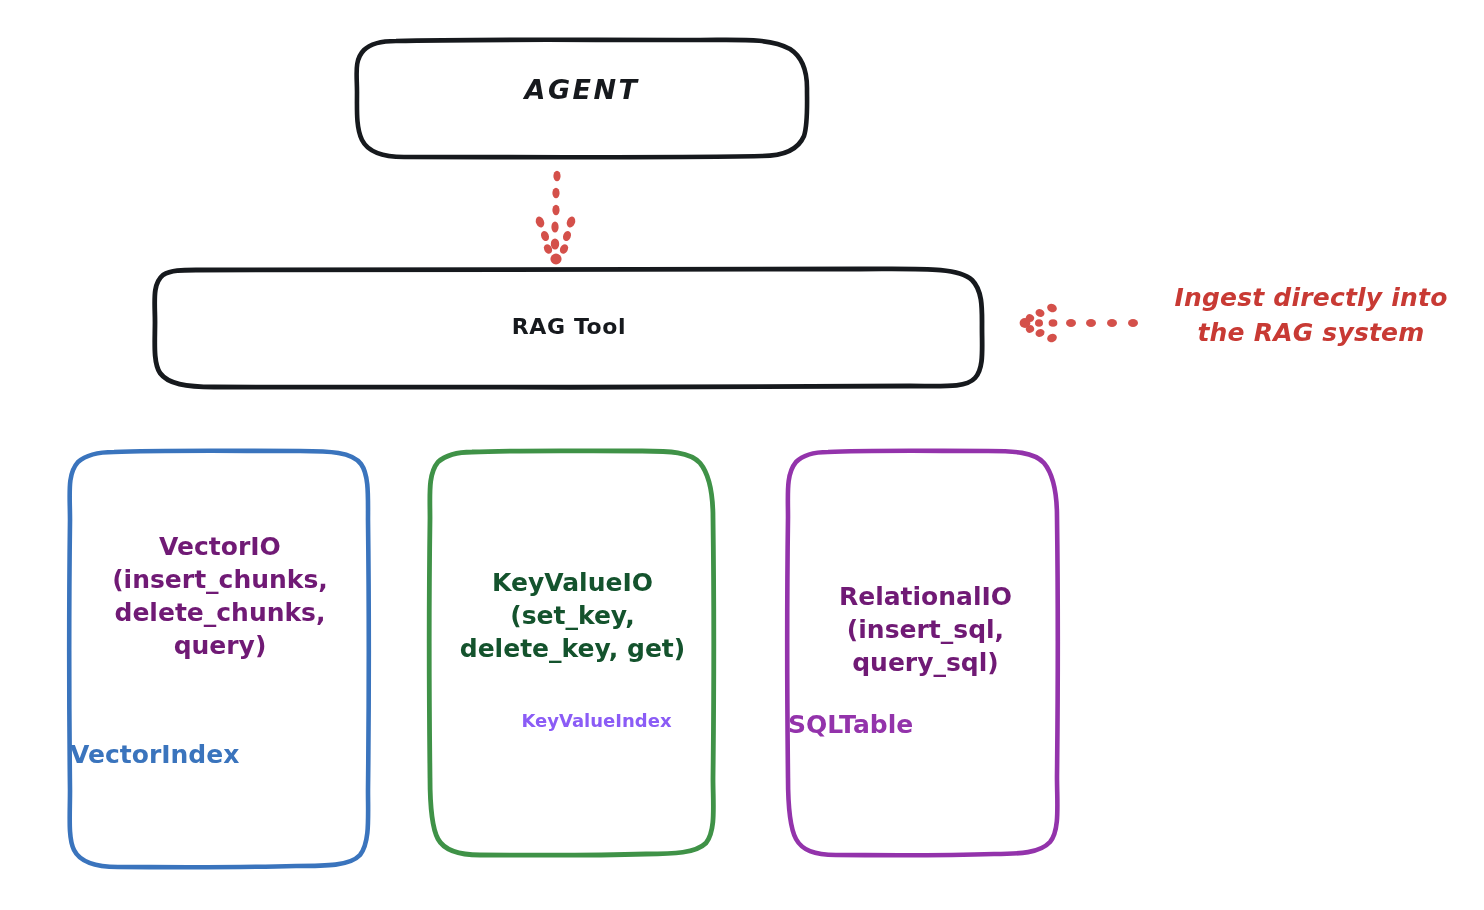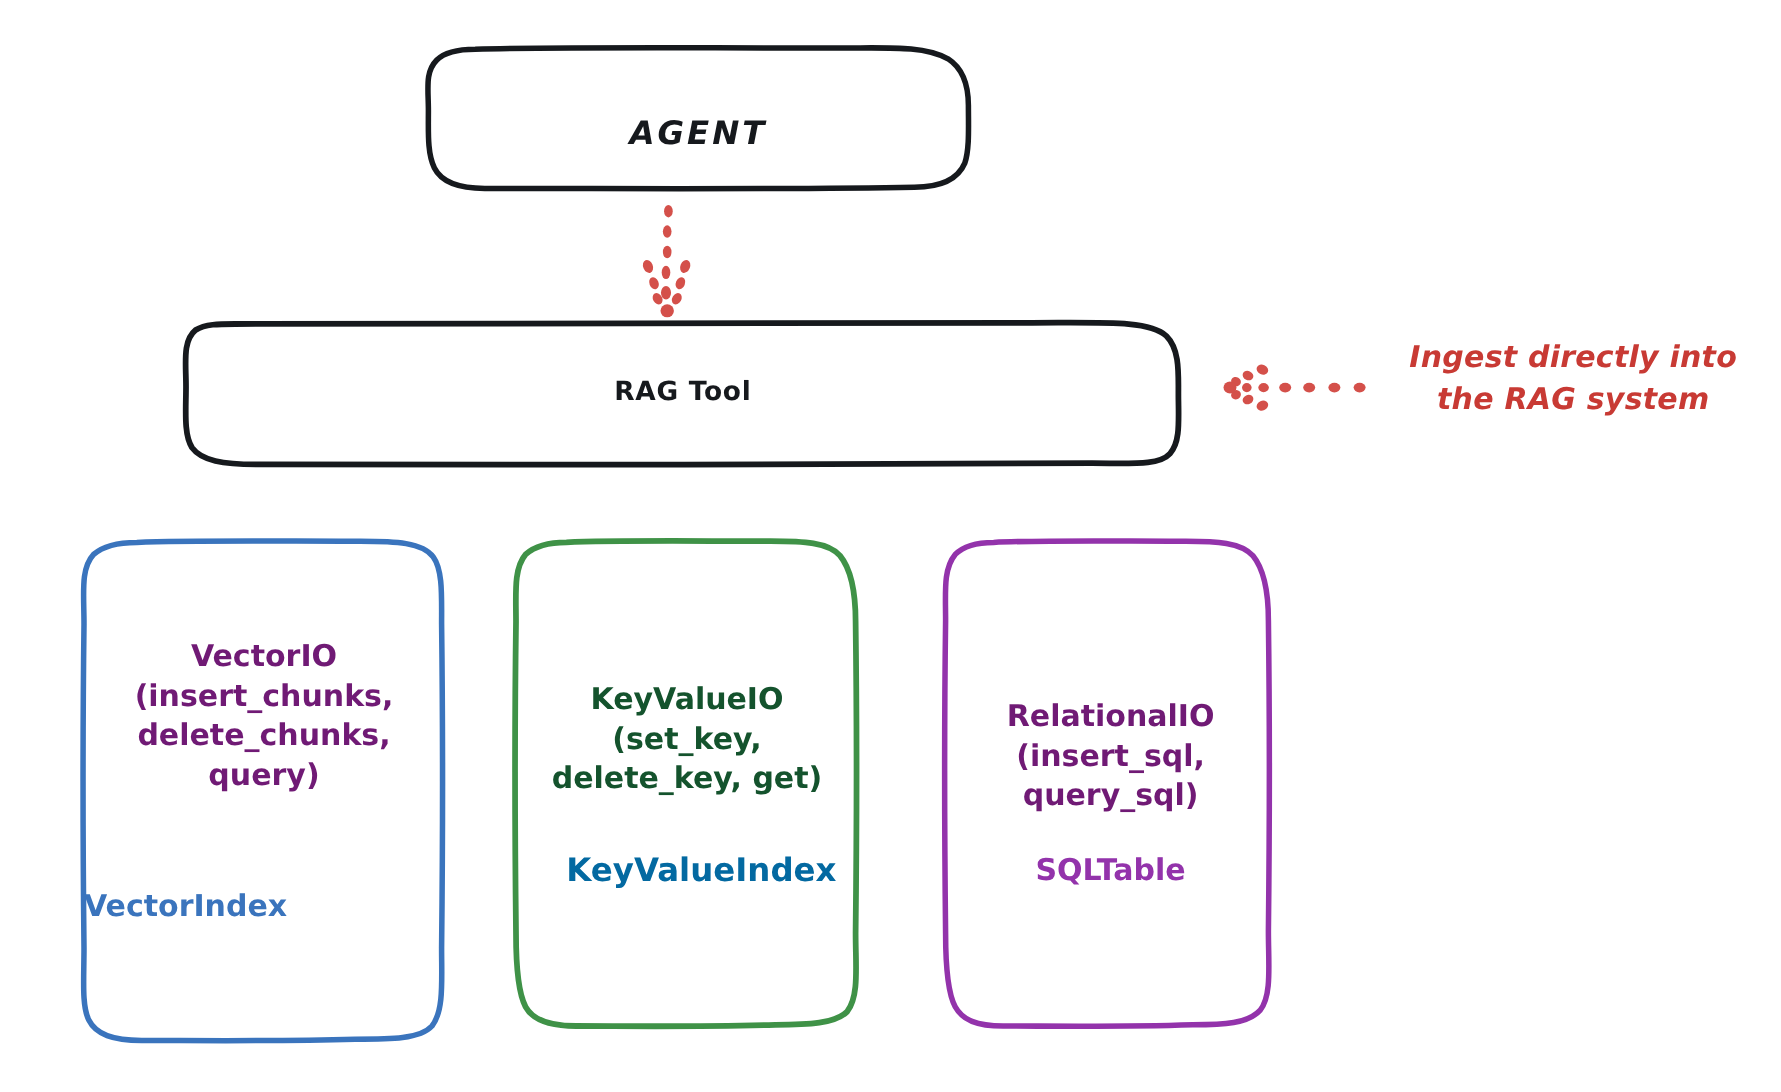--- a/index.html
+++ b/index.html
@@ -25,21 +25,21 @@
   .node-label {
     position: absolute;
     text-align: center;
     white-space: pre-line;
     line-height: 1.30;
     letter-spacing: 0.4px;
     font-family: "DejaVu Sans", sans-serif;
     font-weight: 600;
   }
   #agent-label {
-    left: 356px; top: 53px; width: 452px; height: 118px;
+    left: 356px; top: 31px; width: 452px; height: 118px;
     display: flex; align-items: center; justify-content: center;
     font-size: 27px;
     font-style: italic;
     font-weight: 700;
     color: #16191d;
     letter-spacing: 2.5px;
   }
   #rag-label {
     left: 155px; top: 268px; width: 828px; height: 118px;
     display: flex; align-items: center; justify-content: center;
@@ -55,27 +55,27 @@
     line-height: 1.32;
     font-size: 25px;
     font-weight: 600;
     white-space: pre-line;
   }
   #vector-io-label { left: 70px; top: 530px; width: 300px; color: #701a75; }
   #vector-index-label { left: 70px; top: 740px; width: 300px; color: #3a74bd;
                         font-size: 25px; font-weight: 600; position: absolute;
                         text-align: left; }
   #kv-io-label { left: 424px; top: 566px; width: 297px; color: #14532d; }
-  #kv-index-label { left: 436px; top: 710px; width: 297px; color: #0369a1;
-                    font-size: 27px; font-weight: 600; position: absolute;
+  #kv-index-label { left: 448px; top: 710px; width: 297px; color: #8b5cf6;
+                    font-size: 18px; font-weight: 600; position: absolute;
                     text-align: center; }
   #rel-io-label { left: 788px; top: 580px; width: 275px; color: #701a75; }
   #rel-index-label { left: 788px; top: 710px; width: 275px; color: #9333ab;
                      font-size: 25px; font-weight: 600; position: absolute;
-                     text-align: center; }
+                     text-align: left; }
 
   #annotation-text {
     position: absolute;
     left: 1146px; top: 281px; width: 330px;
     color: #c83a34;
     font-size: 25px;
     font-weight: 600;
     line-height: 1.38;
     text-align: center;
     white-space: pre-line;

